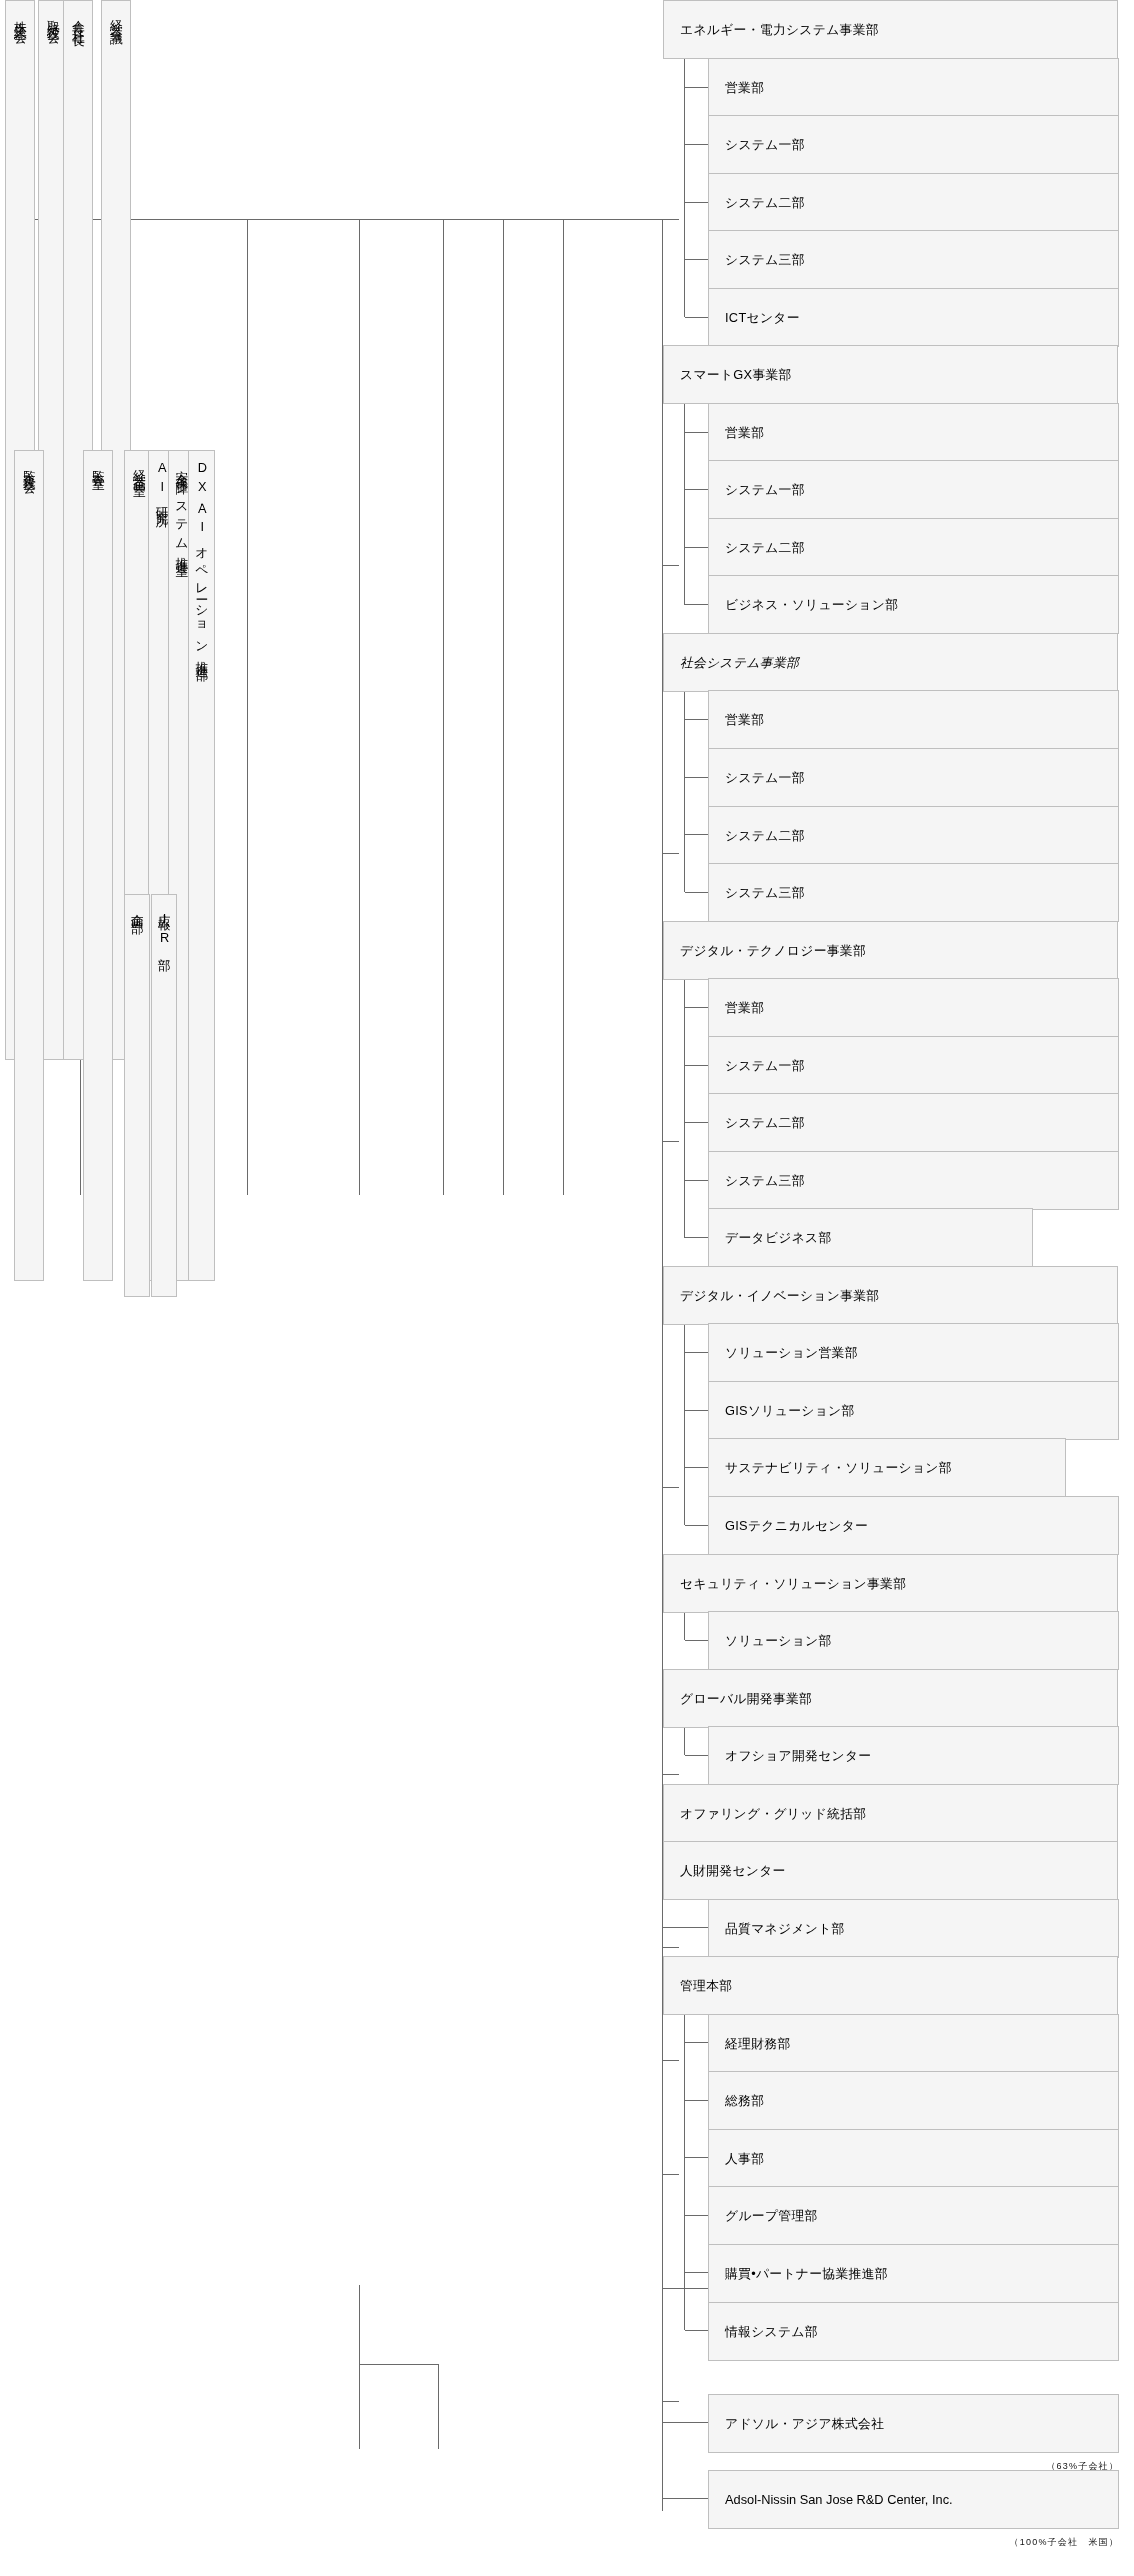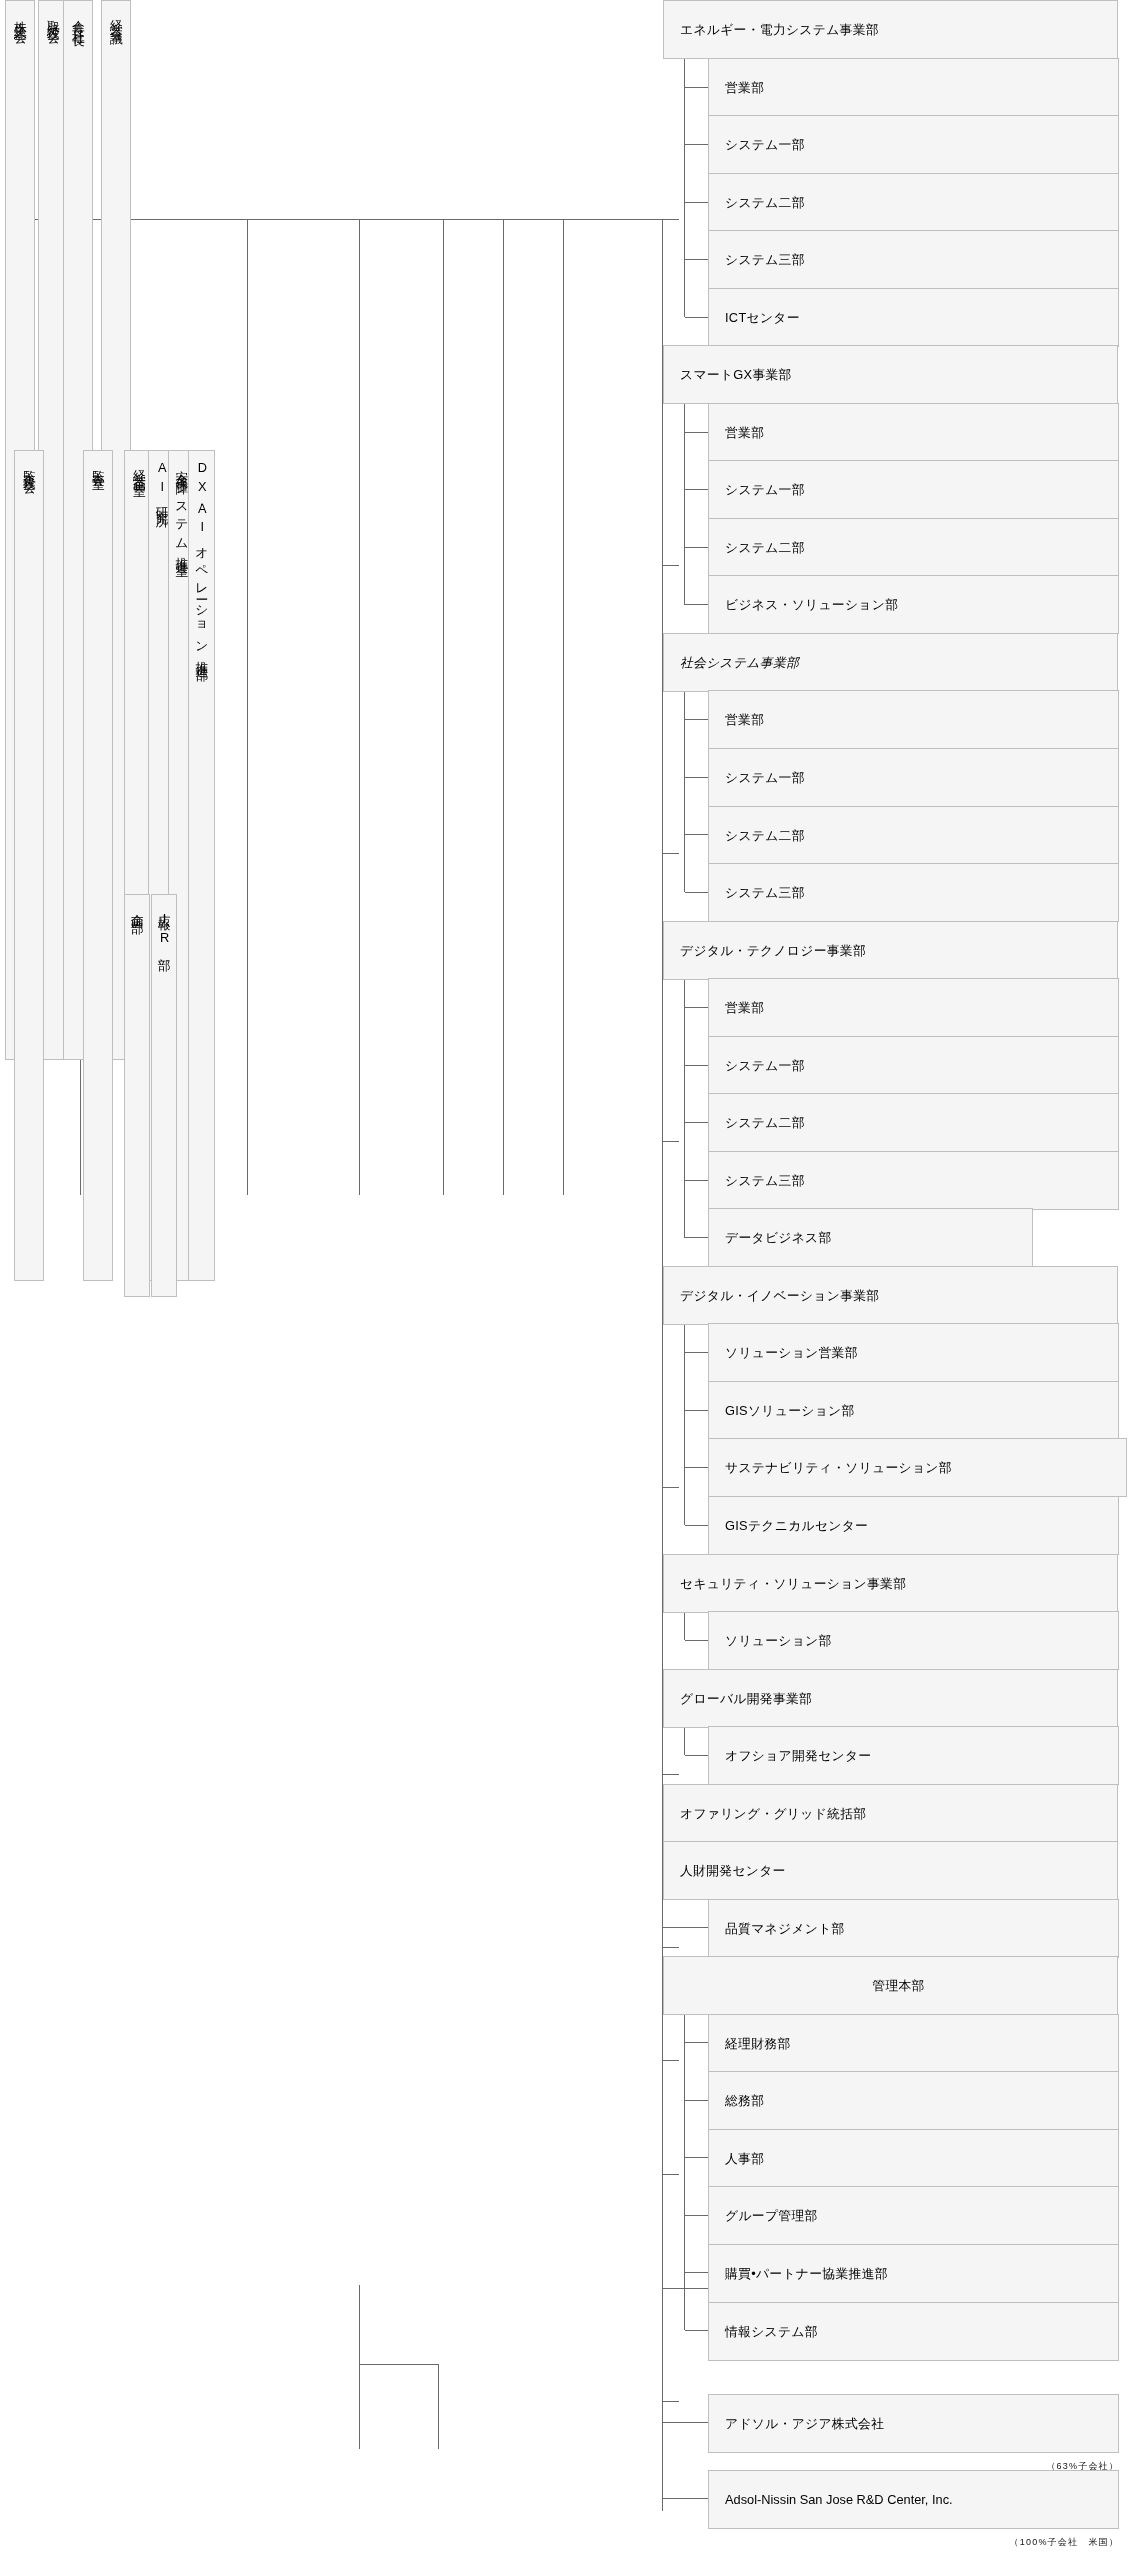--- a/index.html
+++ b/index.html
@@ -254,21 +254,21 @@
       </div>
       <div class="node hbox" style="left: 663px; top: 1266px; width: 455px; height: 59px; font-size: 12.8px;">
         <span>デジタル・イノベーション事業部</span>
       </div>
       <div class="node hbox" style="left: 708px; top: 1323px; width: 411px; height: 59px; font-size: 12.8px;">
         <span>ソリューション営業部</span>
       </div>
       <div class="node hbox" style="left: 708px; top: 1381px; width: 411px; height: 59px; font-size: 12.8px;">
         <span>GISソリューション部</span>
       </div>
-      <div class="node hbox" style="left: 708px; top: 1438px; width: 419px; height: 59px; font-size: 12.8px;">
+      <div class="node hbox" style="left: 708px; top: 1438px; width: 358px; height: 59px; font-size: 12.8px;">
         <span>サステナビリティ・ソリューション部</span>
       </div>
       <div class="node hbox" style="left: 708px; top: 1496px; width: 411px; height: 59px; font-size: 12.8px;">
         <span>GISテクニカルセンター</span>
       </div>
       <div class="node hbox" style="left: 663px; top: 1554px; width: 455px; height: 59px; font-size: 12.8px;">
         <span>セキュリティ・ソリューション事業部</span>
       </div>
       <div class="node hbox" style="left: 708px; top: 1611px; width: 411px; height: 59px; font-size: 12.8px;">
         <span>ソリューション部</span>
@@ -281,21 +281,21 @@
       </div>
       <div class="node hbox" style="left: 663px; top: 1784px; width: 455px; height: 59px; font-size: 12.8px;">
         <span>オファリング・グリッド統括部</span>
       </div>
       <div class="node hbox" style="left: 663px; top: 1841px; width: 455px; height: 59px; font-size: 12.8px;">
         <span>人財開発センター</span>
       </div>
       <div class="node hbox" style="left: 708px; top: 1899px; width: 411px; height: 59px; font-size: 12.8px;">
         <span>品質マネジメント部</span>
       </div>
-      <div class="node hbox" style="left: 663px; top: 1956px; width: 455px; height: 59px; font-size: 12.8px; justify-content: center;">
+      <div class="node hbox" style="left: 663px; top: 1956px; width: 455px; height: 59px; font-size: 12.8px;">
         <span>管理本部</span>
       </div>
       <div class="node hbox" style="left: 708px; top: 2014px; width: 411px; height: 59px; font-size: 12.8px;">
         <span>経理財務部</span>
       </div>
       <div class="node hbox" style="left: 708px; top: 2071px; width: 411px; height: 59px; font-size: 12.8px;">
         <span>総務部</span>
       </div>
       <div class="node hbox" style="left: 708px; top: 2129px; width: 411px; height: 59px; font-size: 12.8px;">
         <span>人事部</span>

